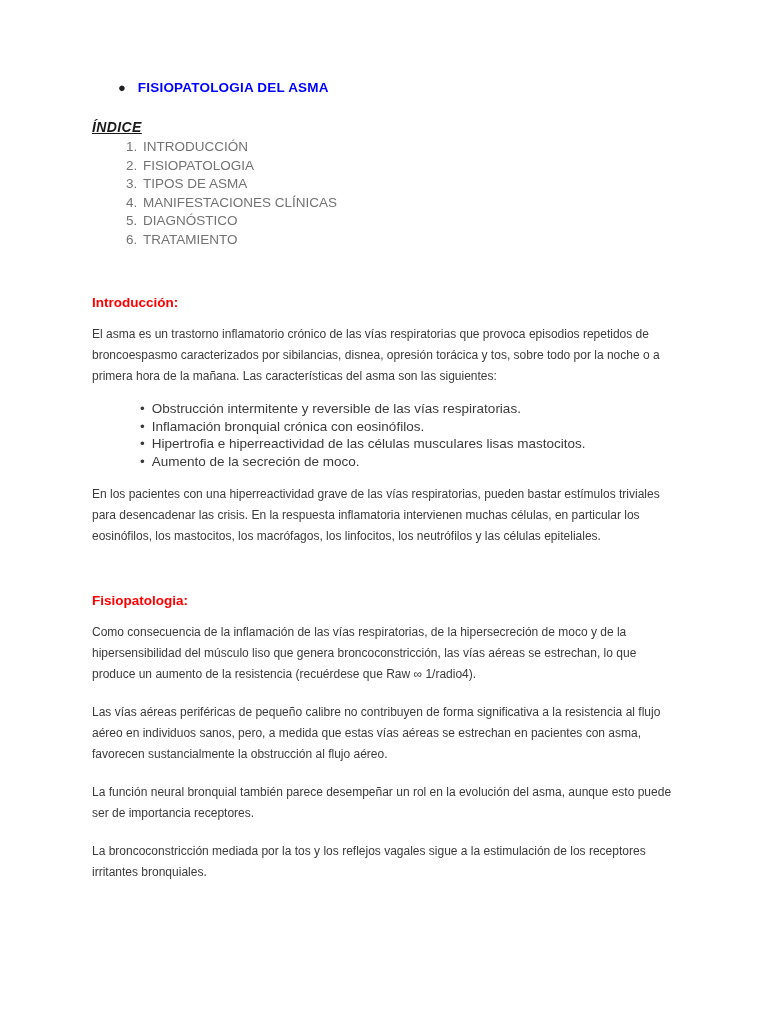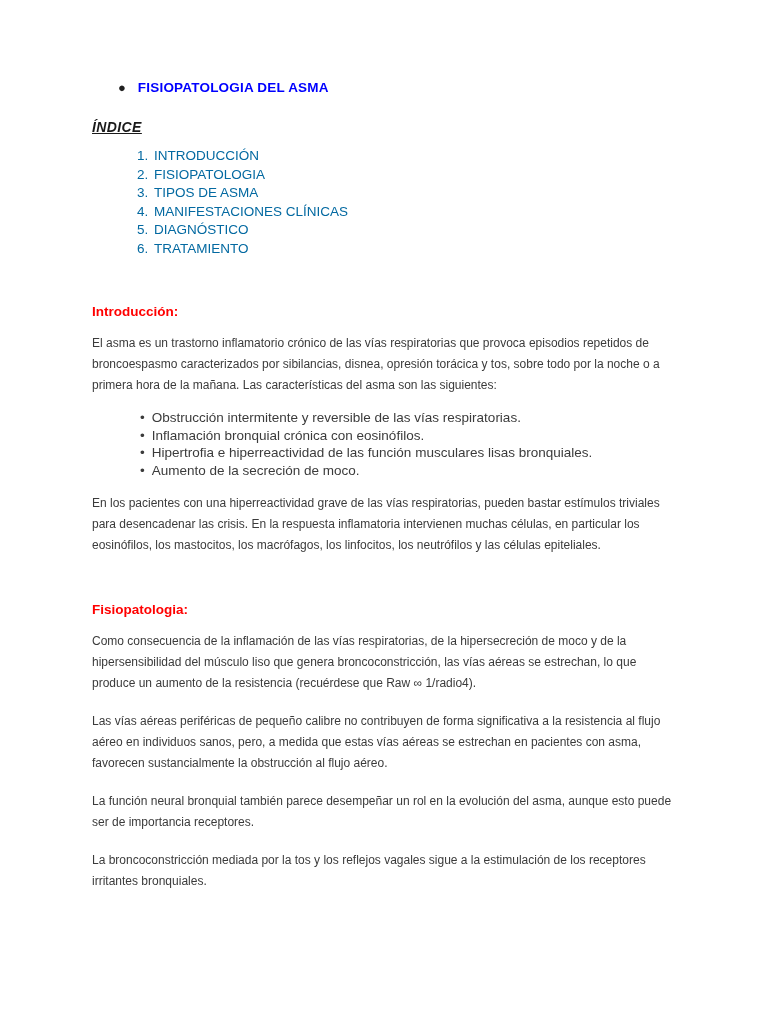--- a/index.html
+++ b/index.html
@@ -38,24 +38,24 @@
   .index-heading {
     font-size: 14px;
     font-weight: bold;
     font-style: italic;
     text-decoration: underline;
     color: #1a1a1a;
     letter-spacing: 0.4px;
     margin-bottom: 3px;
   }
   ol.index-list {
-    margin: 12px;
+    margin: 1px;
     padding-left: 48px;
     font-size: 13.5px;
-    color: #0369a1;
+    color: #737373;
   }
   ol.index-list li {
     line-height: 18.5px;
     padding-left: 2px;
   }
   .section-heading {
     color: #ff0000;
     font-size: 13.5px;
     font-weight: bold;
     margin: 46px 0 0 0;
@@ -105,21 +105,21 @@
     <li><span>TRATAMIENTO</span></li>
   </ol>
 
   <h3 class="section-heading">Introducción:</h3>
 
   <p class="body-par">El asma es un trastorno inflamatorio crónico de las vías respiratorias que provoca episodios repetidos de broncoespasmo caracterizados por sibilancias, disnea, opresión torácica y tos, sobre todo por la noche o a primera hora de la mañana. Las características del asma son las siguientes:</p>
 
   <ul class="bullet-list">
     <li><span class="bullet-char">•</span><span>Obstrucción intermitente y reversible de las vías respiratorias.</span></li>
     <li><span class="bullet-char">•</span><span>Inflamación bronquial crónica con eosinófilos.</span></li>
-    <li><span class="bullet-char">•</span><span>Hipertrofia e hiperreactividad de las función musculares lisas bronquiales.</span></li>
+    <li><span class="bullet-char">•</span><span>Hipertrofia e hiperreactividad de las células musculares lisas mastocitos.</span></li>
     <li><span class="bullet-char">•</span><span>Aumento de la secreción de moco.</span></li>
   </ul>
 
   <p class="body-par mt-wide">En los pacientes con una hiperreactividad grave de las vías respiratorias, pueden bastar estímulos triviales para desencadenar las crisis. En la respuesta inflamatoria intervienen muchas células, en particular los eosinófilos, los mastocitos, los macrófagos, los linfocitos, los neutrófilos y las células epiteliales.</p>
 
   <h3 class="section-heading">Fisiopatologia:</h3>
 
   <p class="body-par">Como consecuencia de la inflamación de las vías respiratorias, de la hipersecreción de moco y de la hipersensibilidad del músculo liso que genera broncoconstricción, las vías aéreas se estrechan, lo que produce un aumento de la resistencia (recuérdese que Raw ∞ 1/radio4).</p>
   <p class="body-par">Las vías aéreas periféricas de pequeño calibre no contribuyen de forma significativa a la resistencia al flujo aéreo en individuos sanos, pero, a medida que estas vías aéreas se estrechan en pacientes con asma, favorecen sustancialmente la obstrucción al flujo aéreo.</p>
   <p class="body-par">La función neural bronquial también parece desempeñar un rol en la evolución del asma, aunque esto puede ser de importancia receptores.</p>

